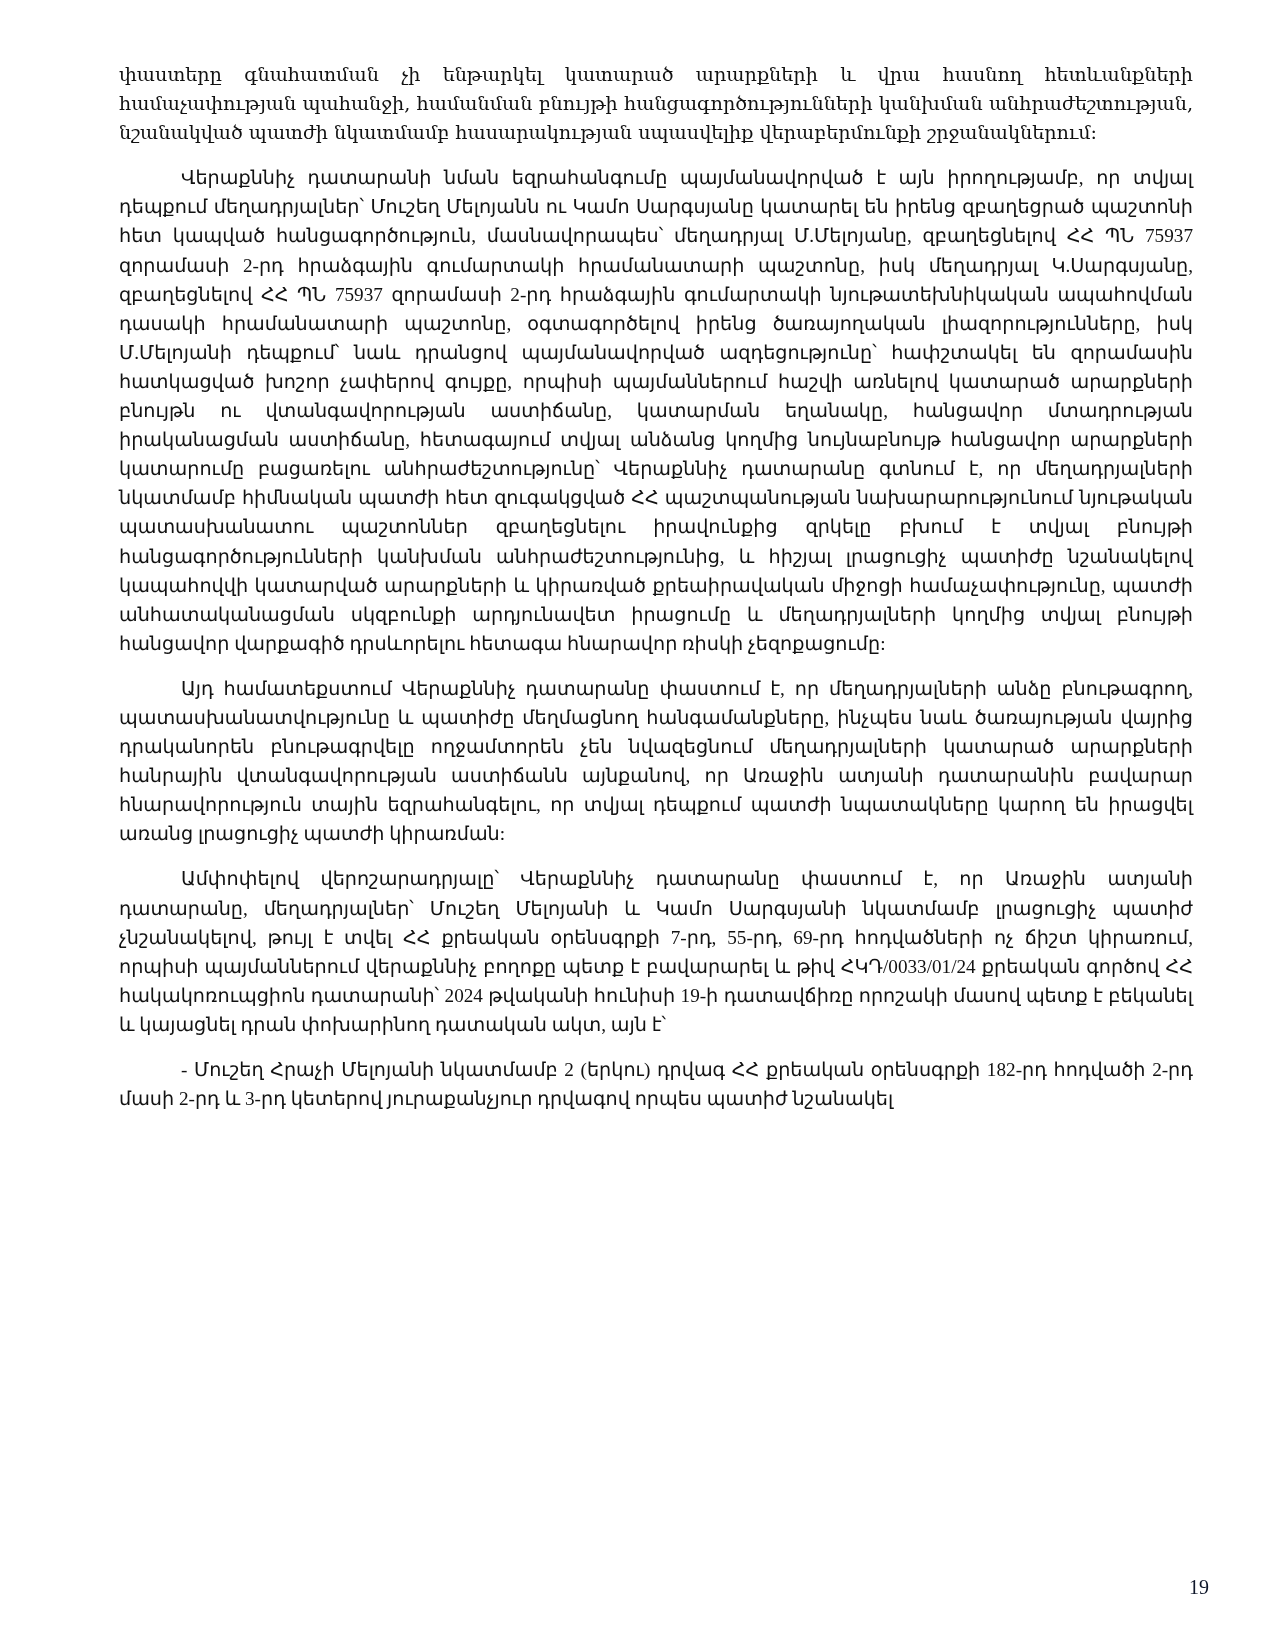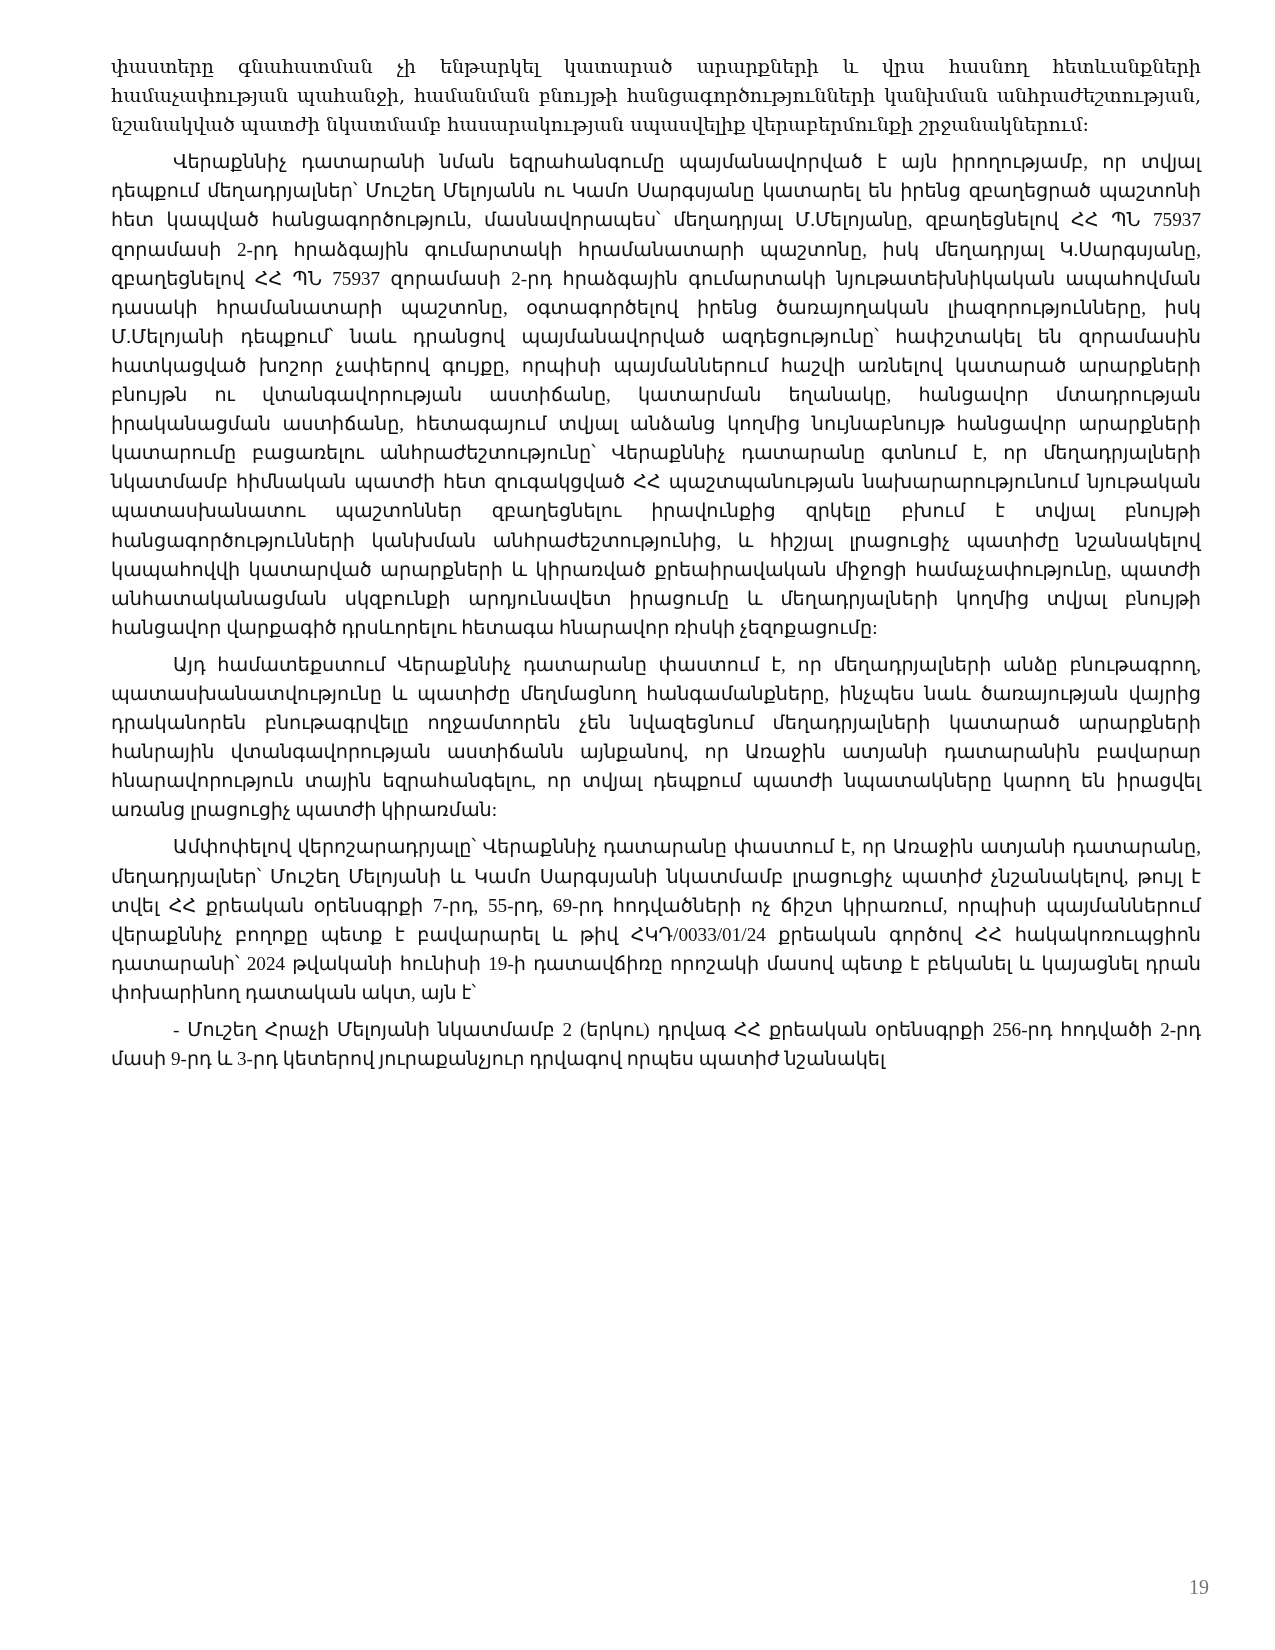--- a/index.html
+++ b/index.html
@@ -8,35 +8,35 @@
     position: absolute;
     left: 103px;
     top: 44px;
     width: 1106px;
     font-family: "DejaVu Serif", "Liberation Serif", serif;
     font-size: 19.2px;
     line-height: 29.1px;
     color: #111111;
     text-align: justify;
   }
-  .page p { margin: 8px; padding: 0; }
+  .page p { margin: 16px; padding: 0; }
   .page p.indent { text-indent: 62px; font-family: Liberation Serif, serif; }
   .page-number {
     position: absolute;
     right: 66px;
     top: 1576px;
     font-family: "Liberation Serif", "DejaVu Serif", serif;
     font-size: 20px;
-    color: #737373;
+    color: #0f172a;
   }
 </style>
 </head>
 <body>
 
 <div class="page">
   <p>փաստերը գնահատման չի ենթարկել կատարած արարքների և վրա հասնող հետևանքների համաչափության պահանջի, համանման բնույթի հանցագործությունների կանխման անհրաժեշտության, նշանակված պատժի նկատմամբ հասարակության սպասվելիք վերաբերմունքի շրջանակներում:</p>
   <p class="indent">Վերաքննիչ դատարանի նման եզրահանգումը պայմանավորված է այն իրողությամբ, որ տվյալ դեպքում մեղադրյալներ՝ Մուշեղ Մելոյանն ու Կամո Սարգսյանը կատարել են իրենց զբաղեցրած պաշտոնի հետ կապված հանցագործություն, մասնավորապես՝ մեղադրյալ Մ.Մելոյանը, զբաղեցնելով ՀՀ ՊՆ 75937 զորամասի 2-րդ հրաձգային գումարտակի հրամանատարի պաշտոնը, իսկ մեղադրյալ Կ.Սարգսյանը, զբաղեցնելով ՀՀ ՊՆ 75937 զորամասի 2-րդ հրաձգային գումարտակի նյութատեխնիկական ապահովման դասակի հրամանատարի պաշտոնը, օգտագործելով իրենց ծառայողական լիազորությունները, իսկ Մ.Մելոյանի դեպքում՝ նաև դրանցով պայմանավորված ազդեցությունը՝ հափշտակել են զորամասին հատկացված խոշոր չափերով գույքը, որպիսի պայմաններում հաշվի առնելով կատարած արարքների բնույթն ու վտանգավորության աստիճանը, կատարման եղանակը, հանցավոր մտադրության իրականացման աստիճանը, հետագայում տվյալ անձանց կողմից նույնաբնույթ հանցավոր արարքների կատարումը բացառելու անհրաժեշտությունը՝ Վերաքննիչ դատարանը գտնում է, որ մեղադրյալների նկատմամբ հիմնական պատժի հետ զուգակցված ՀՀ պաշտպանության նախարարությունում նյութական պատասխանատու պաշտոններ զբաղեցնելու իրավունքից զրկելը բխում է տվյալ բնույթի հանցագործությունների կանխման անհրաժեշտությունից, և հիշյալ լրացուցիչ պատիժը նշանակելով կապահովվի կատարված արարքների և կիրառված քրեաիրավական միջոցի համաչափությունը, պատժի անհատականացման սկզբունքի արդյունավետ իրացումը և մեղադրյալների կողմից տվյալ բնույթի հանցավոր վարքագիծ դրսևորելու հետագա հնարավոր ռիսկի չեզոքացումը:</p>
   <p class="indent">Այդ համատեքստում Վերաքննիչ դատարանը փաստում է, որ մեղադրյալների անձը բնութագրող, պատասխանատվությունը և պատիժը մեղմացնող հանգամանքները, ինչպես նաև ծառայության վայրից դրականորեն բնութագրվելը ողջամտորեն չեն նվազեցնում մեղադրյալների կատարած արարքների հանրային վտանգավորության աստիճանն այնքանով, որ Առաջին ատյանի դատարանին բավարար հնարավորություն տային եզրահանգելու, որ տվյալ դեպքում պատժի նպատակները կարող են իրացվել առանց լրացուցիչ պատժի կիրառման:</p>
   <p class="indent">Ամփոփելով վերոշարադրյալը՝ Վերաքննիչ դատարանը փաստում է, որ Առաջին ատյանի դատարանը, մեղադրյալներ՝ Մուշեղ Մելոյանի և Կամո Սարգսյանի նկատմամբ լրացուցիչ պատիժ չնշանակելով, թույլ է տվել ՀՀ քրեական օրենսգրքի 7-րդ, 55-րդ, 69-րդ հոդվածների ոչ ճիշտ կիրառում, որպիսի պայմաններում վերաքննիչ բողոքը պետք է բավարարել և թիվ ՀԿԴ/0033/01/24 քրեական գործով ՀՀ հակակոռուպցիոն դատարանի՝ 2024 թվականի հունիսի 19-ի դատավճիռը որոշակի մասով պետք է բեկանել և կայացնել դրան փոխարինող դատական ակտ, այն է՝</p>
-  <p class="indent">- Մուշեղ Հրաչի Մելոյանի նկատմամբ 2 (երկու) դրվագ ՀՀ քրեական օրենսգրքի 256-րդ հոդվածի 2-րդ մասի 9-րդ և 3-րդ կետերով յուրաքանչյուր դրվագով որպես պատիժ նշանակել</p>
+  <p class="indent">- Մուշեղ Հրաչի Մելոյանի նկատմամբ 2 (երկու) դրվագ ՀՀ քրեական օրենսգրքի 182-րդ հոդվածի 2-րդ մասի 2-րդ և 3-րդ կետերով յուրաքանչյուր դրվագով որպես պատիժ նշանակել</p>
 </div>
 
 <div class="page-number">19</div>
 
 </body></html>

